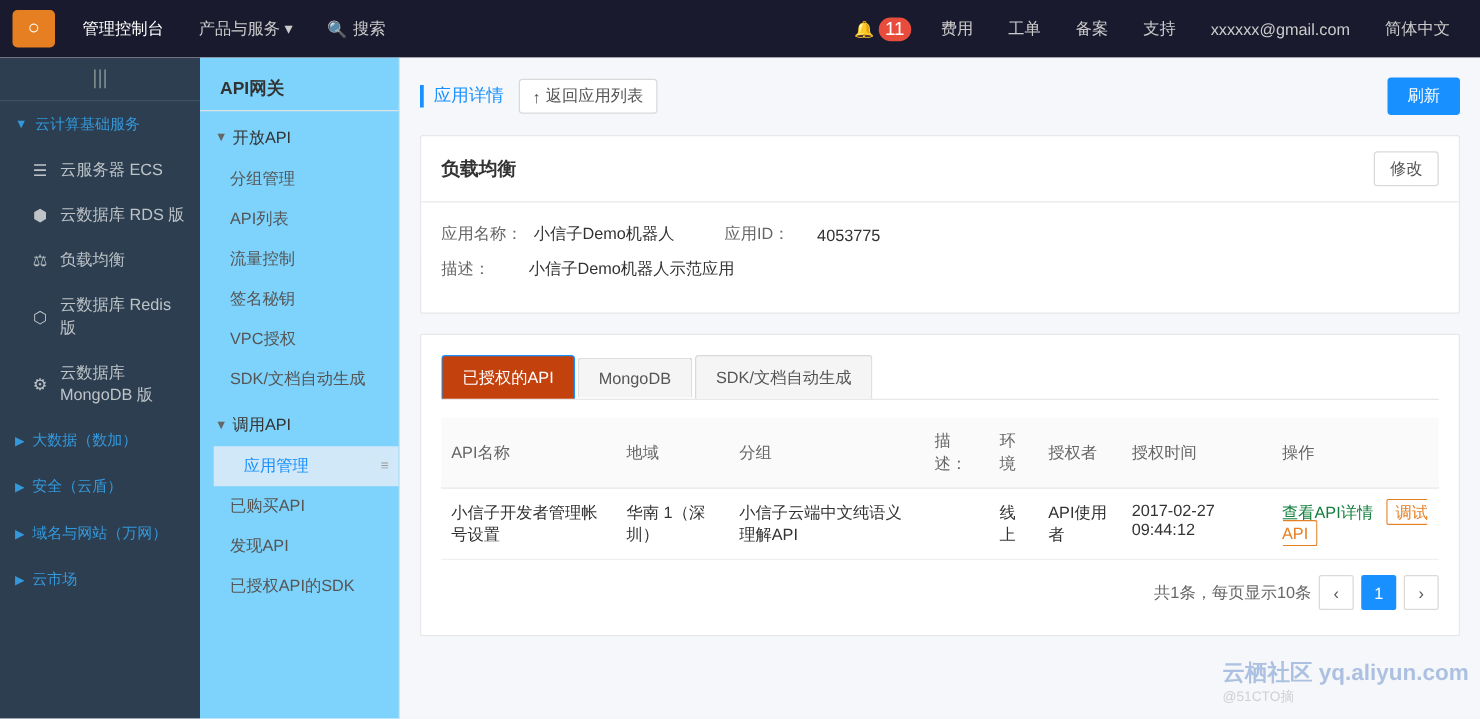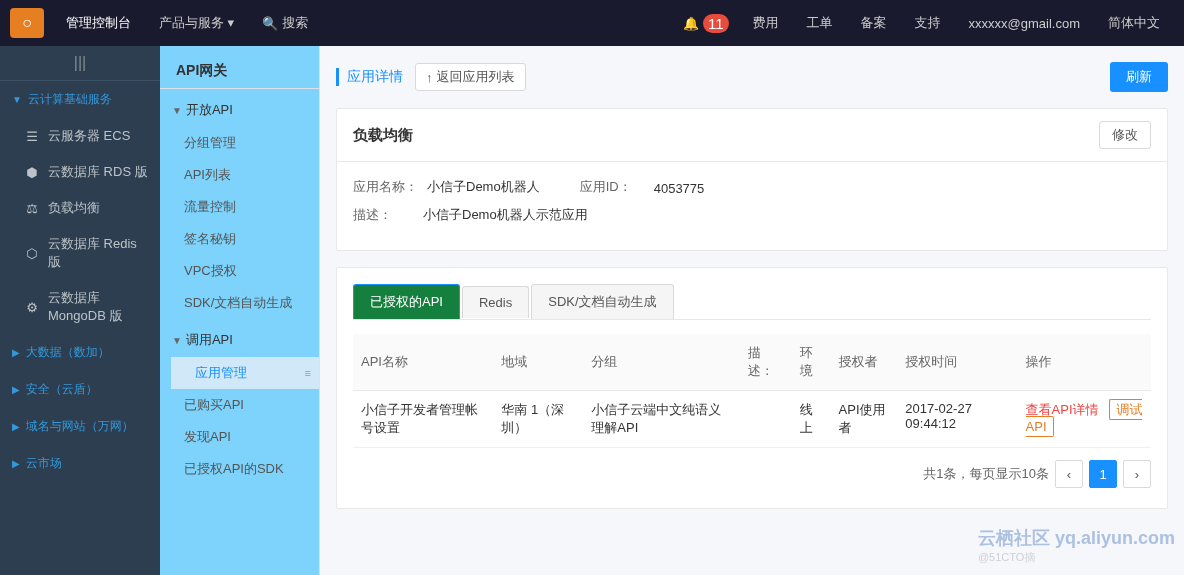--- a/index.html
+++ b/index.html
@@ -259,21 +259,21 @@
       cursor: pointer;
       color: #555;
       font-size: 13px;
       border: 1px solid #d9d9d9;
       border-bottom: none;
       background: #f5f5f5;
       margin-right: 2px;
       border-radius: 3px 3px 0 0;
     }
     .tab-item.active {
-      background: #15803d;
+      background: #c2410c;
       color: #fff;
       border-color: #1890ff;
     }
 
     
     .table {
       width: 100%;
       border-collapse: collapse;
       font-size: 13px;
     }
@@ -284,21 +284,21 @@
       text-align: left;
       color: #666;
       font-weight: normal;
     }
     .table td {
       border-bottom: 1px solid #f0f0f0;
       padding: 10px 8px;
       color: #333;
       vertical-align: top;
     }
-    .link-blue { color: #ef4444; cursor: pointer; }
+    .link-blue { color: #15803d; cursor: pointer; }
     .link-orange { color: #e67e22; cursor: pointer; border: 1px solid #e67e22; padding: 2px 6px; border-radius: 2px; }
 
     
     .pagination {
       display: flex;
       justify-content: flex-end;
       align-items: center;
       padding: 12px 0 4px 0;
       gap: 6px;
       font-size: 13px;
@@ -476,21 +476,21 @@
           <span class="info-value">小信子Demo机器人示范应用</span>
         </div>
       </div>
     </div>
 
     <div class="card">
       <div class="card-body">
 
         <div class="tab-bar">
           <div class="tab-item active">已授权的API</div>
-          <div class="tab-item">Redis</div>
+          <div class="tab-item">MongoDB</div>
           <div class="tab-item">SDK/文档自动生成</div>
         </div>
 
         <table class="table">
           <thead>
             <tr>
               <th>API名称</th>
               <th>地域</th>
               <th>分组</th>
               <th>描述：</th>

